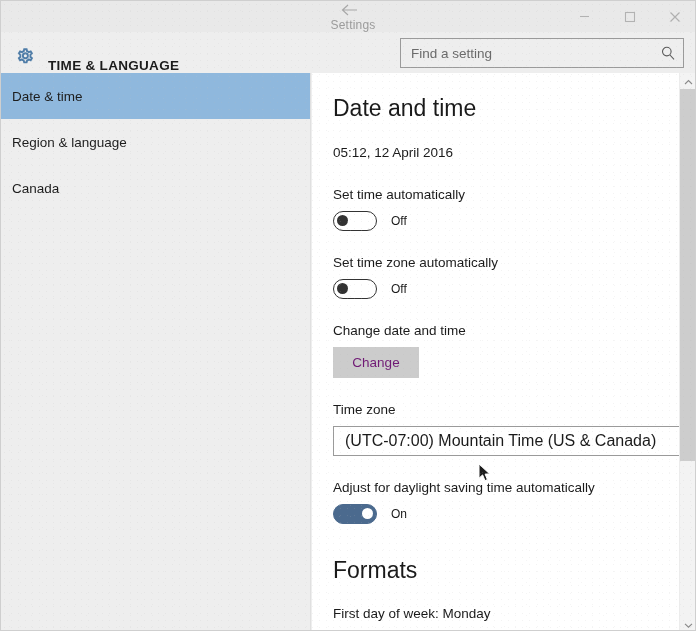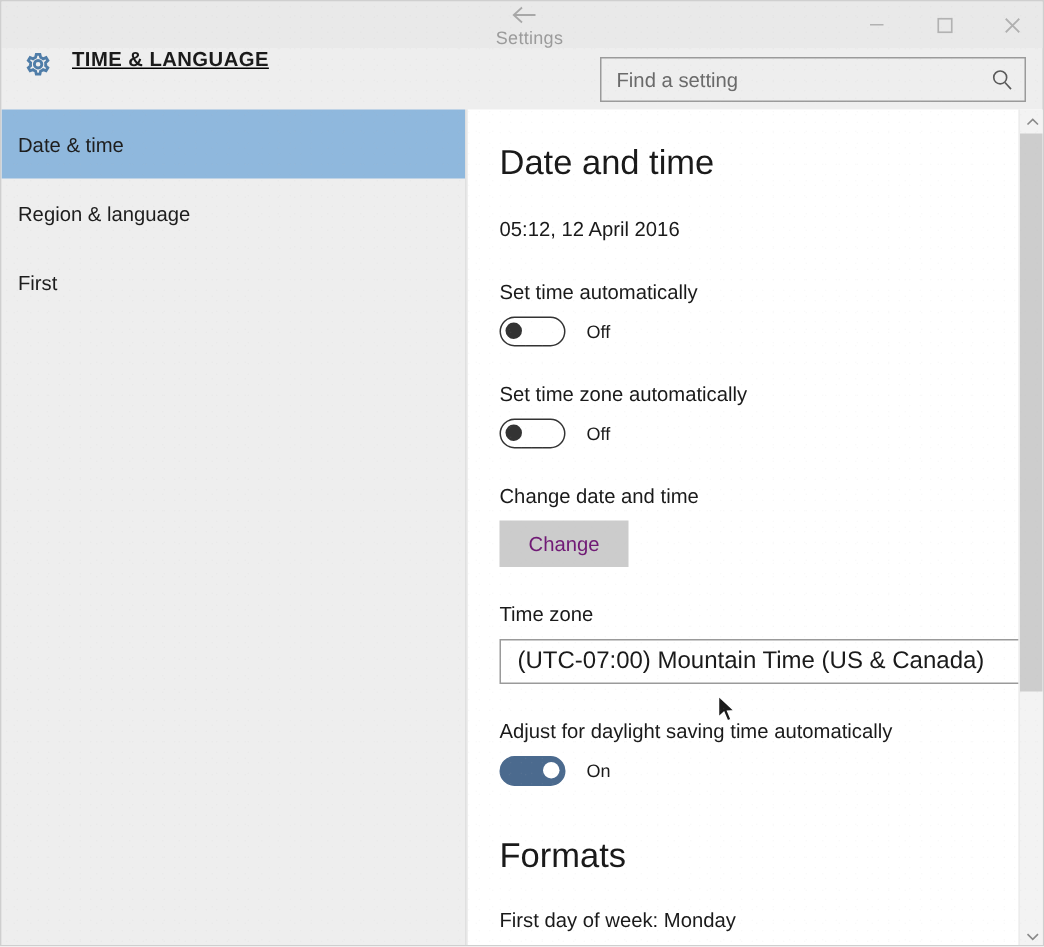--- a/index.html
+++ b/index.html
@@ -59,22 +59,21 @@
   .cap-btn svg { display: block; }
 
   
   #header {
     position: absolute;
     left: 0; top: 31px;
     width: 628px;
     height: 41px;
     background: #eeeeee;
     display: flex;
-    align-items: flex-start;
-    text-decoration: underline;
+    align-items: flex-end;
   }
 
   #gear-wrap {
     width: 47px;
     display: flex; align-items: center; justify-content: center;
   }
 
   #header-title {
     font-size: 13.5px;
     font-weight: bold;
@@ -353,21 +352,21 @@
   </div>
 
   <div id="sidebar">
     <div class="nav-item selected">
       <span>Date &amp; time</span>
     </div>
     <div class="nav-item">
       <span>Region &amp; language</span>
     </div>
     <div class="nav-item">
-      <span>First</span>
+      <span>Canada</span>
     </div>
   </div>
 
   <div id="content">
     <div id="content-inner">
 
       <h1 class="page-title">Date and time</h1>
 
       <div class="current-time">05:12, 12 April 2016</div>
 

